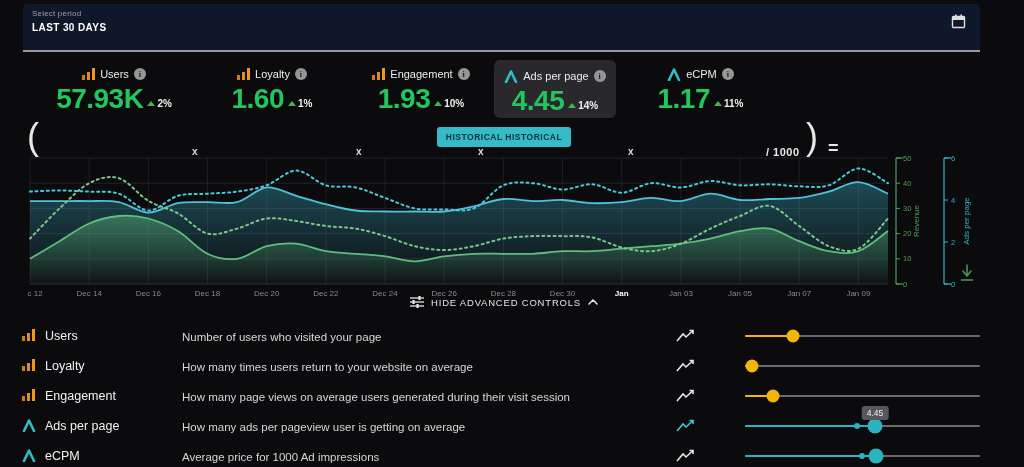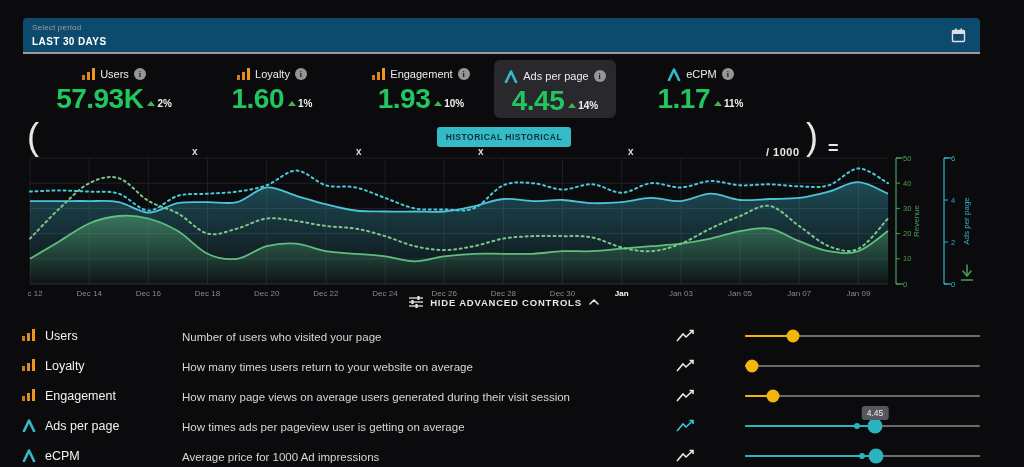--- a/index.html
+++ b/index.html
@@ -1,21 +1,21 @@
 <!DOCTYPE html>
 <html><head>
 <meta charset="utf-8">
 <style>
   * { margin:0; padding:0; box-sizing:border-box; }
   html,body { width:1024px; height:467px; overflow:hidden; }
   body { background:#0b0b0d; font-family:"Liberation Sans", sans-serif; color:#fff; position:relative; }
 
   
-  .period-select { position:absolute; left:23px; top:18px; width:957px; height:36px;
-    background:#0c4a6e; border-bottom:2px solid #9a9a9a; border-radius:4px 4px 0 0; cursor:pointer; }
+  .period-select { position:absolute; left:23px; top:4px; width:957px; height:48px;
+    background:#0f172a; border-bottom:2px solid #9a9a9a; border-radius:4px 4px 0 0; cursor:pointer; }
   .ps-label { position:absolute; left:9px; top:5px; font-size:8px; color:#9e9e9e; letter-spacing:.2px; }
   .ps-value { position:absolute; left:9px; top:18px; font-size:10px; color:#fff; letter-spacing:.4px;font-weight:bold; }
   .cal-icon { position:absolute; right:14px; top:10px; }
 
   
   .formula { position:absolute; left:0; top:56px; width:1024px; height:64px; }
   .paren { position:absolute; top:60px; font-size:36px; font-weight:300; color:#e8e8e8; }
   .metric { position:absolute; top:2px; display:flex; flex-direction:column; align-items:center; }
   .metric.boxed { background:#28282d; border-radius:6px; padding-top:8px; top:4px; height:58px; }
   .m-head { display:flex; align-items:center; gap:5px; height:16px; margin-top:8px; }
@@ -38,21 +38,21 @@
   .tab { font-size:8.5px; font-weight:bold; letter-spacing:.5px; cursor:pointer; }
   .tab.active { background:#35bac8; color:#0e3338; padding:5px 9px; border-radius:3px; }
   .tab.inactive { color:#dadada; padding:5px 2px; }
 
   
   #chart-svg { position:absolute; left:28px; top:150px; }
   #chart-svg text { font-family:"Liberation Sans", sans-serif; }
 
   
   .ctl-toggle { position:absolute; top:296px; left:0; width:1008px; display:flex; justify-content:center; align-items:center; gap:7px; cursor:pointer; }
-  .ctl-toggle span { font-size:9.5px; font-weight:bold; color:#e6e6e6; letter-spacing:.8px; }
+  .ctl-toggle span { font-size:9.5px; font-weight:normal; color:#e6e6e6; letter-spacing:.8px; }
 
   
   .controls { position:absolute; top:321px; left:0; width:1024px; }
   .ctrl-row { position:relative; height:30px; }
   .cr-icon { position:absolute; left:22px; top:8px; }
   .cr-label { position:absolute; left:45px; top:8px; font-size:12.5px; color:#f2f2f2; }
   .cr-desc { position:absolute; left:182px; top:10px; font-size:11.5px; color:#d6d6d6; }
   .cr-trend { position:absolute; left:676px; top:8px; }
   .slider { position:absolute; left:745px; top:0; width:235px; height:30px; cursor:pointer; }
   .track { position:absolute; left:0; right:0; top:50%; height:2px; margin-top:-1px; background:#6b6b6b; border-radius:1px; }
@@ -360,21 +360,21 @@
 
       <div class="thumb" style="left: 11.8%; background: rgb(243, 181, 12);"></div>
     </div>
   </div>
 
   <div class="ctrl-row">
     <svg class="cr-icon" width="14" height="13" viewBox="0 0 14 13">
         <path d="M2 12 L7 1.5 L12 12" stroke="#35bac8" stroke-width="2.6" fill="none" stroke-linecap="round" stroke-linejoin="round"></path>
       </svg>
     <span class="cr-label">Ads per page</span>
-    <span class="cr-desc">How times ads per pageview user is getting on average</span>
+    <span class="cr-desc">How many ads per pageview user is getting on average</span>
     <svg class="cr-trend" width="20" height="14" viewBox="0 0 20 14">
         <path d="M1 12 L7 5 L10 8 L17 1.5" stroke="#3ec6d8" stroke-width="1.6" fill="none"></path>
         <path d="M13.5 1.5 H17 V5" stroke="#3ec6d8" stroke-width="1.6" fill="none"></path>
       </svg>
     <div class="slider">
       <div class="track"></div>
       <div class="fill" style="width: 55.3%; background: rgb(43, 179, 192);"></div>
       <div class="dot" style="left: 47.7%; background: rgb(43, 179, 192);"></div>
       <div class="thumb big" style="left: 55.3%; background: rgb(43, 179, 192);"></div>
       <div class="sl-tooltip" style="left: 55.3%;">4.45</div>

